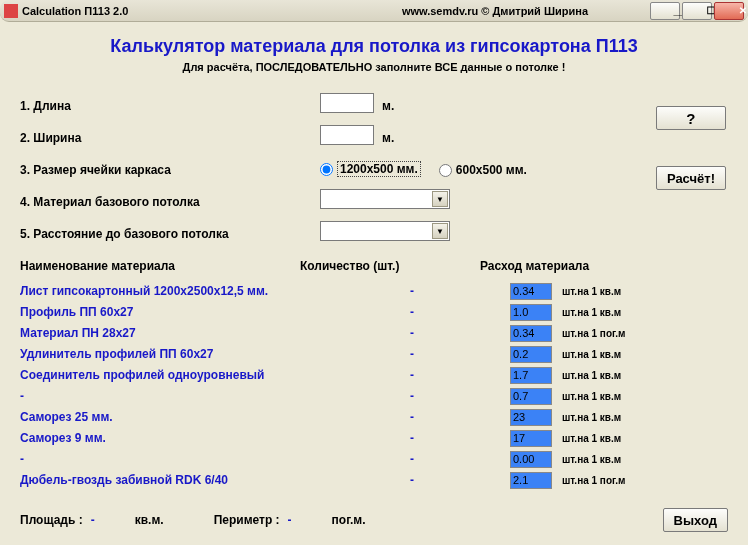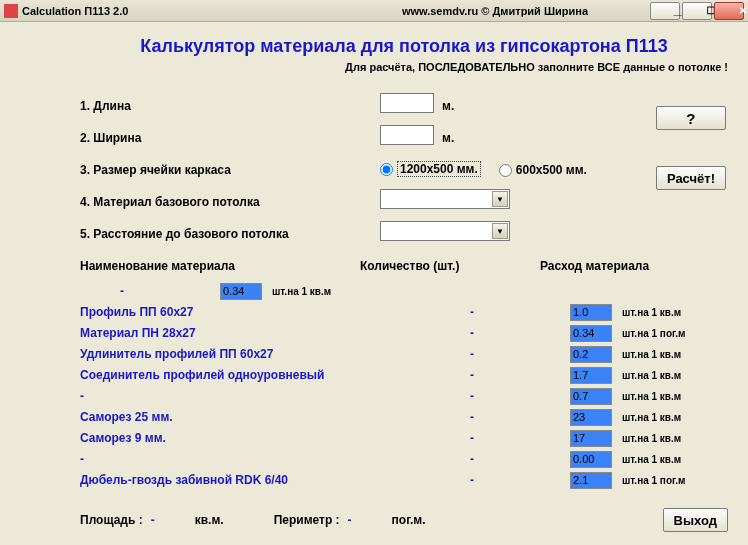--- a/index.html
+++ b/index.html
@@ -13,20 +13,21 @@
     overflow: hidden;
   }
   .titlebar {
     height: 22px;
     background: linear-gradient(to bottom, #e8e5d7, #d8d4c2);
     border-bottom: 1px solid #b0ac98;
     display: flex;
     align-items: center;
     padding: 0 4px;
     font-size: 11px;
+    border-radius: 9px;
   }
   .titlebar-icon {
     width: 14px; height: 14px;
     background: #d44;
     margin-right: 4px;
   }
   .titlebar-title { flex: 0 0 auto; font-weight: bold; }
   .titlebar-spacer { flex: 1; }
   .titlebar-url { font-weight: bold; margin-right: 60px; }
   .win-btn {
@@ -34,32 +35,31 @@
     border: 1px solid #888;
     background: linear-gradient(to bottom,#fdfdfb,#e4e1d1);
     margin-left: 2px;
     display: flex; align-items: center; justify-content: center;
     font-size: 10px; font-weight: bold;
     border-radius: 2px;
     padding-left: 28px;
   }
   .win-btn.close { background: linear-gradient(to bottom,#f7b5a8,#e26b55); color:#fff; border-color:#a33; }
   .content {
-    padding: 8px 20px 10px 33px;
-    margin-left: 47px;
+    padding: 8px 20px 10px 20px;
   }
   .main-title {
     text-align: center;
     color: #1818c8;
     font-weight: bold;
     font-size: 18px;
     margin: 6px 0 4px 0;
   }
   .subtitle {
-    text-align: right;
+    text-align: center;
     font-weight: bold;
     font-size: 11px;
     margin-bottom: 18px;
   }
   .form-row {
     display: flex;
     align-items: flex-end;
     margin-bottom: 10px;
     height: 22px;
   }
@@ -201,20 +201,21 @@
   </div>
 
   <div class="table-header">
     <div class="col-name">Наименование материала</div>
     <div class="col-qty">Количество (шт.)</div>
     <div class="col-cons">Расход материала</div>
   </div>
 
   <div id="materials">
       <div class="mat-row">
+        <div class="mat-name">Лист гипсокартонный 1200x2500x12,5 мм.</div>
         <div class="mat-qty">-</div>
         <input class="mat-input" value="0.34" style="">
         <span class="mat-unit">шт.на 1 кв.м</span>
       </div>
       <div class="mat-row">
         <div class="mat-name">Профиль ПП 60x27</div>
         <div class="mat-qty">-</div>
         <input class="mat-input" value="1.0" style="">
         <span class="mat-unit">шт.на 1 кв.м</span>
       </div>

